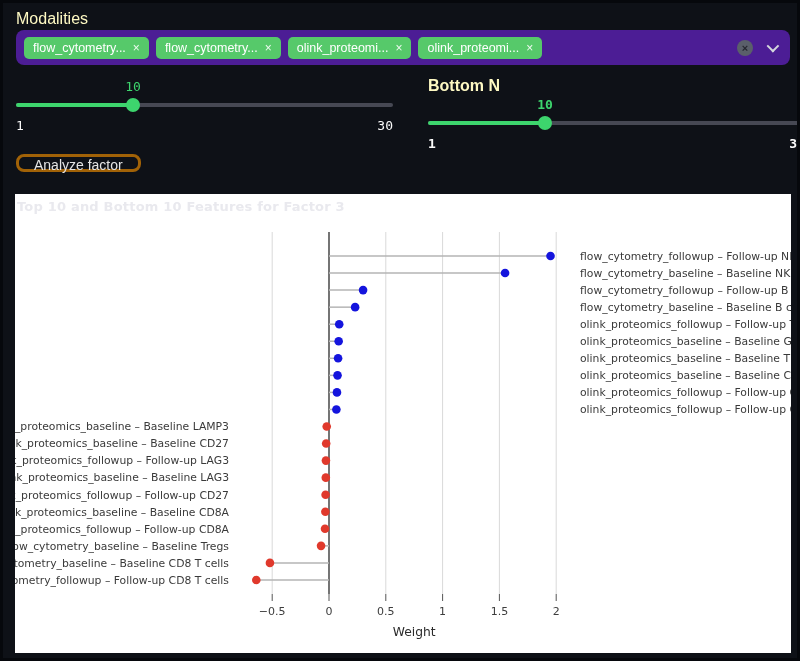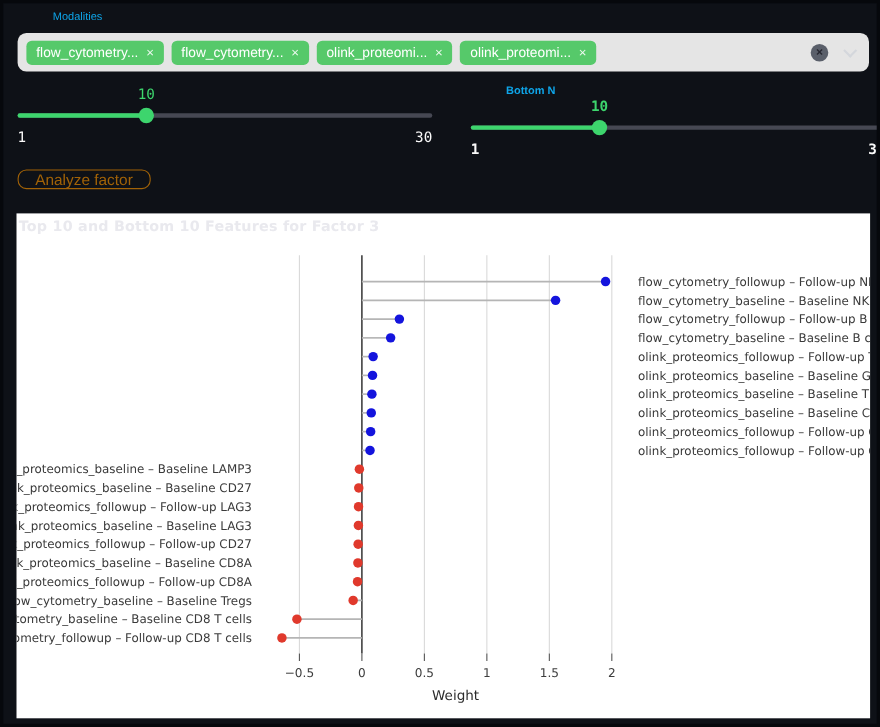--- a/index.html
+++ b/index.html
@@ -2,27 +2,27 @@
 <html><head>
 <meta charset="utf-8">
 <style>
   * { margin:0; padding:0; box-sizing:border-box; }
   html,body { width:800px; height:661px; }
   body { font-family:"Liberation Sans", sans-serif; background:#0e1117; }
   #app {
     position:relative; width:800px; height:661px; overflow:hidden;
     background:#0e1117; border:3px solid #06080c;
   }
-  .widget-label { position:absolute; color:#0ea5e9; font-size:10px;margin-left:32px; }
+  .widget-label { position:absolute; color:#fef9c3; font-size:16px; }
   #modalities-label { left:13px; top:7px; }
 
   
   #multiselect {
     position:absolute; left:13px; top:27px; width:774px; height:35px;
-    background:#e5e5e5; border-radius:8px; display:flex; align-items:center;
+    background:#4c1d95; border-radius:8px; display:flex; align-items:center;
     padding:0 10px 0 8px; cursor:pointer;
   }
   .tags { display:flex; gap:7px; flex:1; }
   .tag {
     display:flex; align-items:center; gap:7px; height:22px; padding:0 9px;
     border-radius:5px; color:#ffffff; font-size:12.5px; white-space:nowrap;
     cursor:pointer;
   }
   .tag .tag-x { font-size:12px; opacity:.9; cursor:pointer; }
   .ms-clear {
@@ -52,22 +52,22 @@
     font-family:"DejaVu Sans Mono", monospace; font-size:13px;text-align:right;
   }
   .slider-minmax {
     display:flex; justify-content:space-between; margin-top:6px;
     font-family:"DejaVu Sans Mono", monospace; font-size:13px; color:#fafafa;
   }
 
   
   #analyze-button {
     position:absolute; left:13px; top:151px; height:18px; padding:0 15px;
-    background:#0e1117; border:1px solid #a16207; border-radius:8px;
-    color:#a16207; font-size:14px; font-family:"Liberation Sans", sans-serif;
+    background:#0e1117; border:3px solid #a16207; border-radius:8px;
+    color:#e5e5e5; font-size:14px; font-family:"Liberation Sans", sans-serif;
     cursor:pointer;
   }
 
   
   #chart-panel {
     position:absolute; left:12px; top:191px; width:776px; height:459px;
     background:#ffffff;
   }
   #chart-title {
     position:absolute; left:2px; top:5px; font-size:13px; font-weight:bold;

